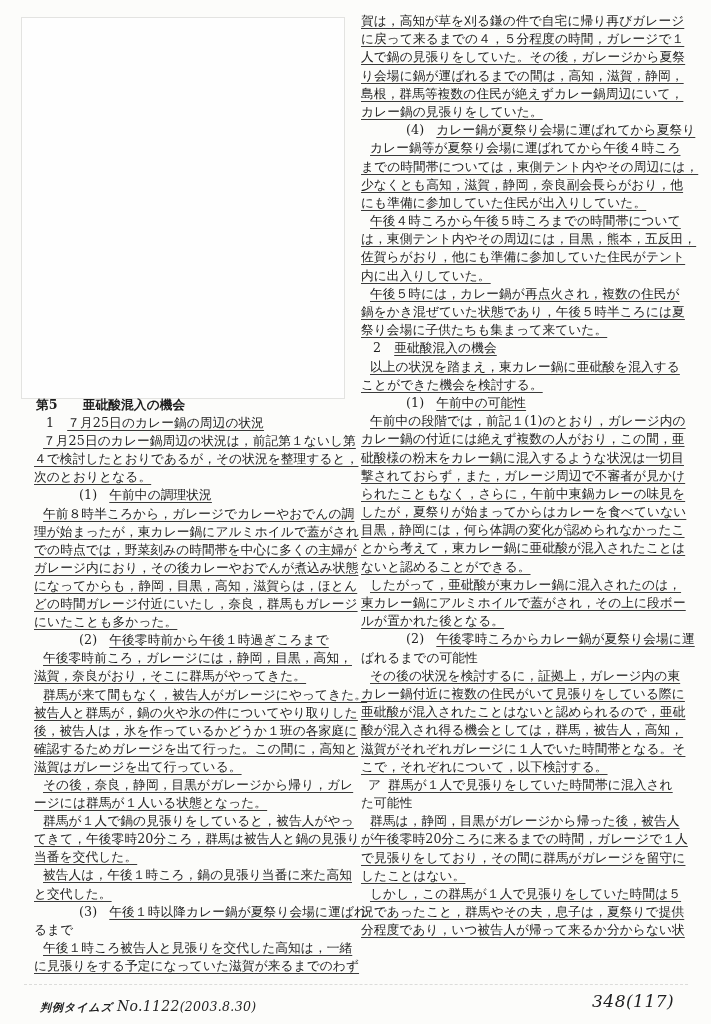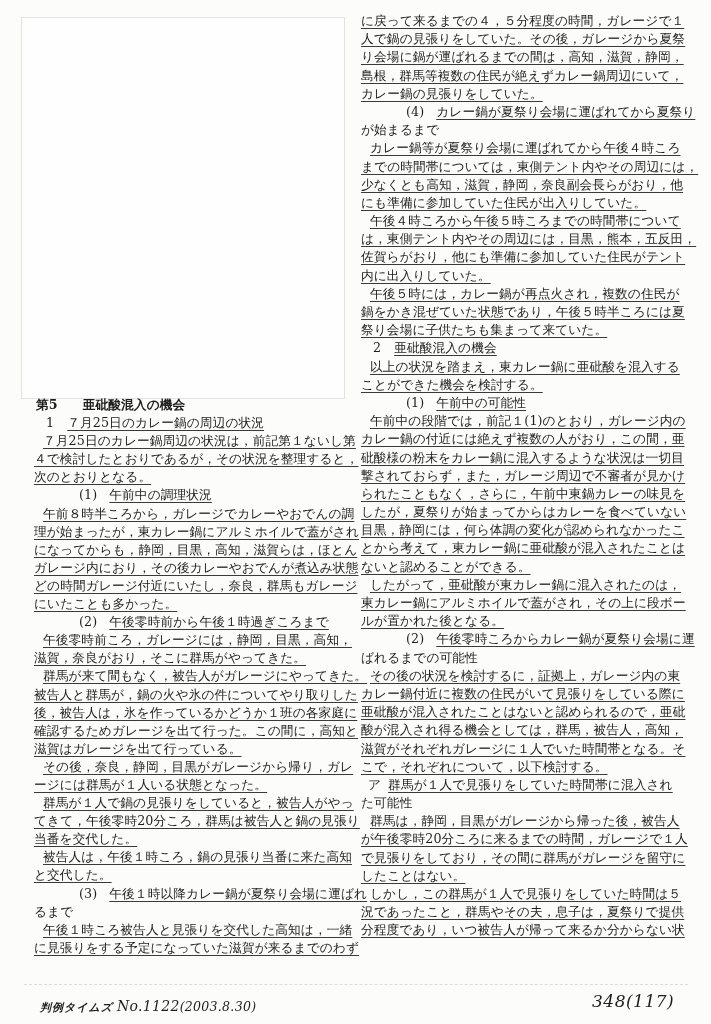--- a/index.html
+++ b/index.html
@@ -59,22 +59,23 @@
   <div class="figure-box"></div>
   <div class="col col-left">
       <div class="line t"><span class="label">第5</span><span class="txt">亜砒酸混入の機会</span></div>
       <div class="line h1"><span class="label">1</span><span class="txt">７月25日のカレー鍋の周辺の状況</span></div>
       <div class="line p"><span class="txt">７月25日のカレー鍋周辺の状況は，前記第１ないし第</span></div>
       <div class="line b"><span class="txt">４で検討したとおりであるが，その状況を整理すると，</span></div>
       <div class="line b"><span class="txt">次のとおりとなる。</span></div>
       <div class="line h2"><span class="label">(1)</span><span class="txt">午前中の調理状況</span></div>
       <div class="line p"><span class="txt">午前８時半ころから，ガレージでカレーやおでんの調</span></div>
       <div class="line b"><span class="txt">理が始まったが，東カレー鍋にアルミホイルで蓋がされ</span></div>
+      <div class="line b"><span class="txt">での時点では，野菜刻みの時間帯を中心に多くの主婦が</span></div>
+      <div class="line b"><span class="txt">ガレージ内におり，その後カレーやおでんが煮込み状態</span></div>
       <div class="line b"><span class="txt">になってからも，静岡，目黒，高知，滋賀らは，ほとん</span></div>
-      <div class="line b"><span class="txt">ガレージ内におり，その後カレーやおでんが煮込み状態</span></div>
       <div class="line b"><span class="txt">どの時間ガレージ付近にいたし，奈良，群馬もガレージ</span></div>
       <div class="line b"><span class="txt">にいたことも多かった。</span></div>
       <div class="line h2"><span class="label">(2)</span><span class="txt">午後零時前から午後１時過ぎころまで</span></div>
       <div class="line p"><span class="txt">午後零時前ころ，ガレージには，静岡，目黒，高知，</span></div>
       <div class="line b"><span class="txt">滋賀，奈良がおり，そこに群馬がやってきた。</span></div>
       <div class="line p"><span class="txt">群馬が来て間もなく，被告人がガレージにやってきた。</span></div>
       <div class="line b"><span class="txt">被告人と群馬が，鍋の火や氷の件についてやり取りした</span></div>
       <div class="line b"><span class="txt">後，被告人は，氷を作っているかどうか１班の各家庭に</span></div>
       <div class="line b"><span class="txt">確認するためガレージを出て行った。この間に，高知と</span></div>
       <div class="line b"><span class="txt">滋賀はガレージを出て行っている。</span></div>
@@ -84,27 +85,27 @@
       <div class="line b"><span class="txt">てきて，午後零時20分ころ，群馬は被告人と鍋の見張り</span></div>
       <div class="line b"><span class="txt">当番を交代した。</span></div>
       <div class="line p"><span class="txt">被告人は，午後１時ころ，鍋の見張り当番に来た高知</span></div>
       <div class="line b"><span class="txt">と交代した。</span></div>
       <div class="line h2"><span class="label">(3)</span><span class="txt">午後１時以降カレー鍋が夏祭り会場に運ばれ</span></div>
       <div class="line c"><span class="txt">るまで</span></div>
       <div class="line p"><span class="txt">午後１時ころ被告人と見張りを交代した高知は，一緒</span></div>
       <div class="line b"><span class="txt">に見張りをする予定になっていた滋賀が来るまでのわず</span></div>
     </div>
   <div class="col col-right">
+      <div class="line b"><span class="txt">賀は，高知が草を刈る鎌の件で自宅に帰り再びガレージ</span></div>
       <div class="line b"><span class="txt">に戻って来るまでの４，５分程度の時間，ガレージで１</span></div>
       <div class="line b"><span class="txt">人で鍋の見張りをしていた。その後，ガレージから夏祭</span></div>
       <div class="line b"><span class="txt">り会場に鍋が運ばれるまでの間は，高知，滋賀，静岡，</span></div>
       <div class="line b"><span class="txt">島根，群馬等複数の住民が絶えずカレー鍋周辺にいて，</span></div>
       <div class="line b"><span class="txt">カレー鍋の見張りをしていた。</span></div>
       <div class="line h2"><span class="label">(4)</span><span class="txt">カレー鍋が夏祭り会場に運ばれてから夏祭り</span></div>
-      <div class="line c"><span class="txt">が始まるまで</span></div>
       <div class="line p"><span class="txt">カレー鍋等が夏祭り会場に運ばれてから午後４時ころ</span></div>
       <div class="line b"><span class="txt">までの時間帯については，東側テント内やその周辺には，</span></div>
       <div class="line b"><span class="txt">少なくとも高知，滋賀，静岡，奈良副会長らがおり，他</span></div>
       <div class="line b"><span class="txt">にも準備に参加していた住民が出入りしていた。</span></div>
       <div class="line p"><span class="txt">午後４時ころから午後５時ころまでの時間帯について</span></div>
       <div class="line b"><span class="txt">は，東側テント内やその周辺には，目黒，熊本，五反田，</span></div>
       <div class="line b"><span class="txt">佐賀らがおり，他にも準備に参加していた住民がテント</span></div>
       <div class="line b"><span class="txt">内に出入りしていた。</span></div>
       <div class="line p"><span class="txt">午後５時には，カレー鍋が再点火され，複数の住民が</span></div>
       <div class="line b"><span class="txt">鍋をかき混ぜていた状態であり，午後５時半ころには夏</span></div>

